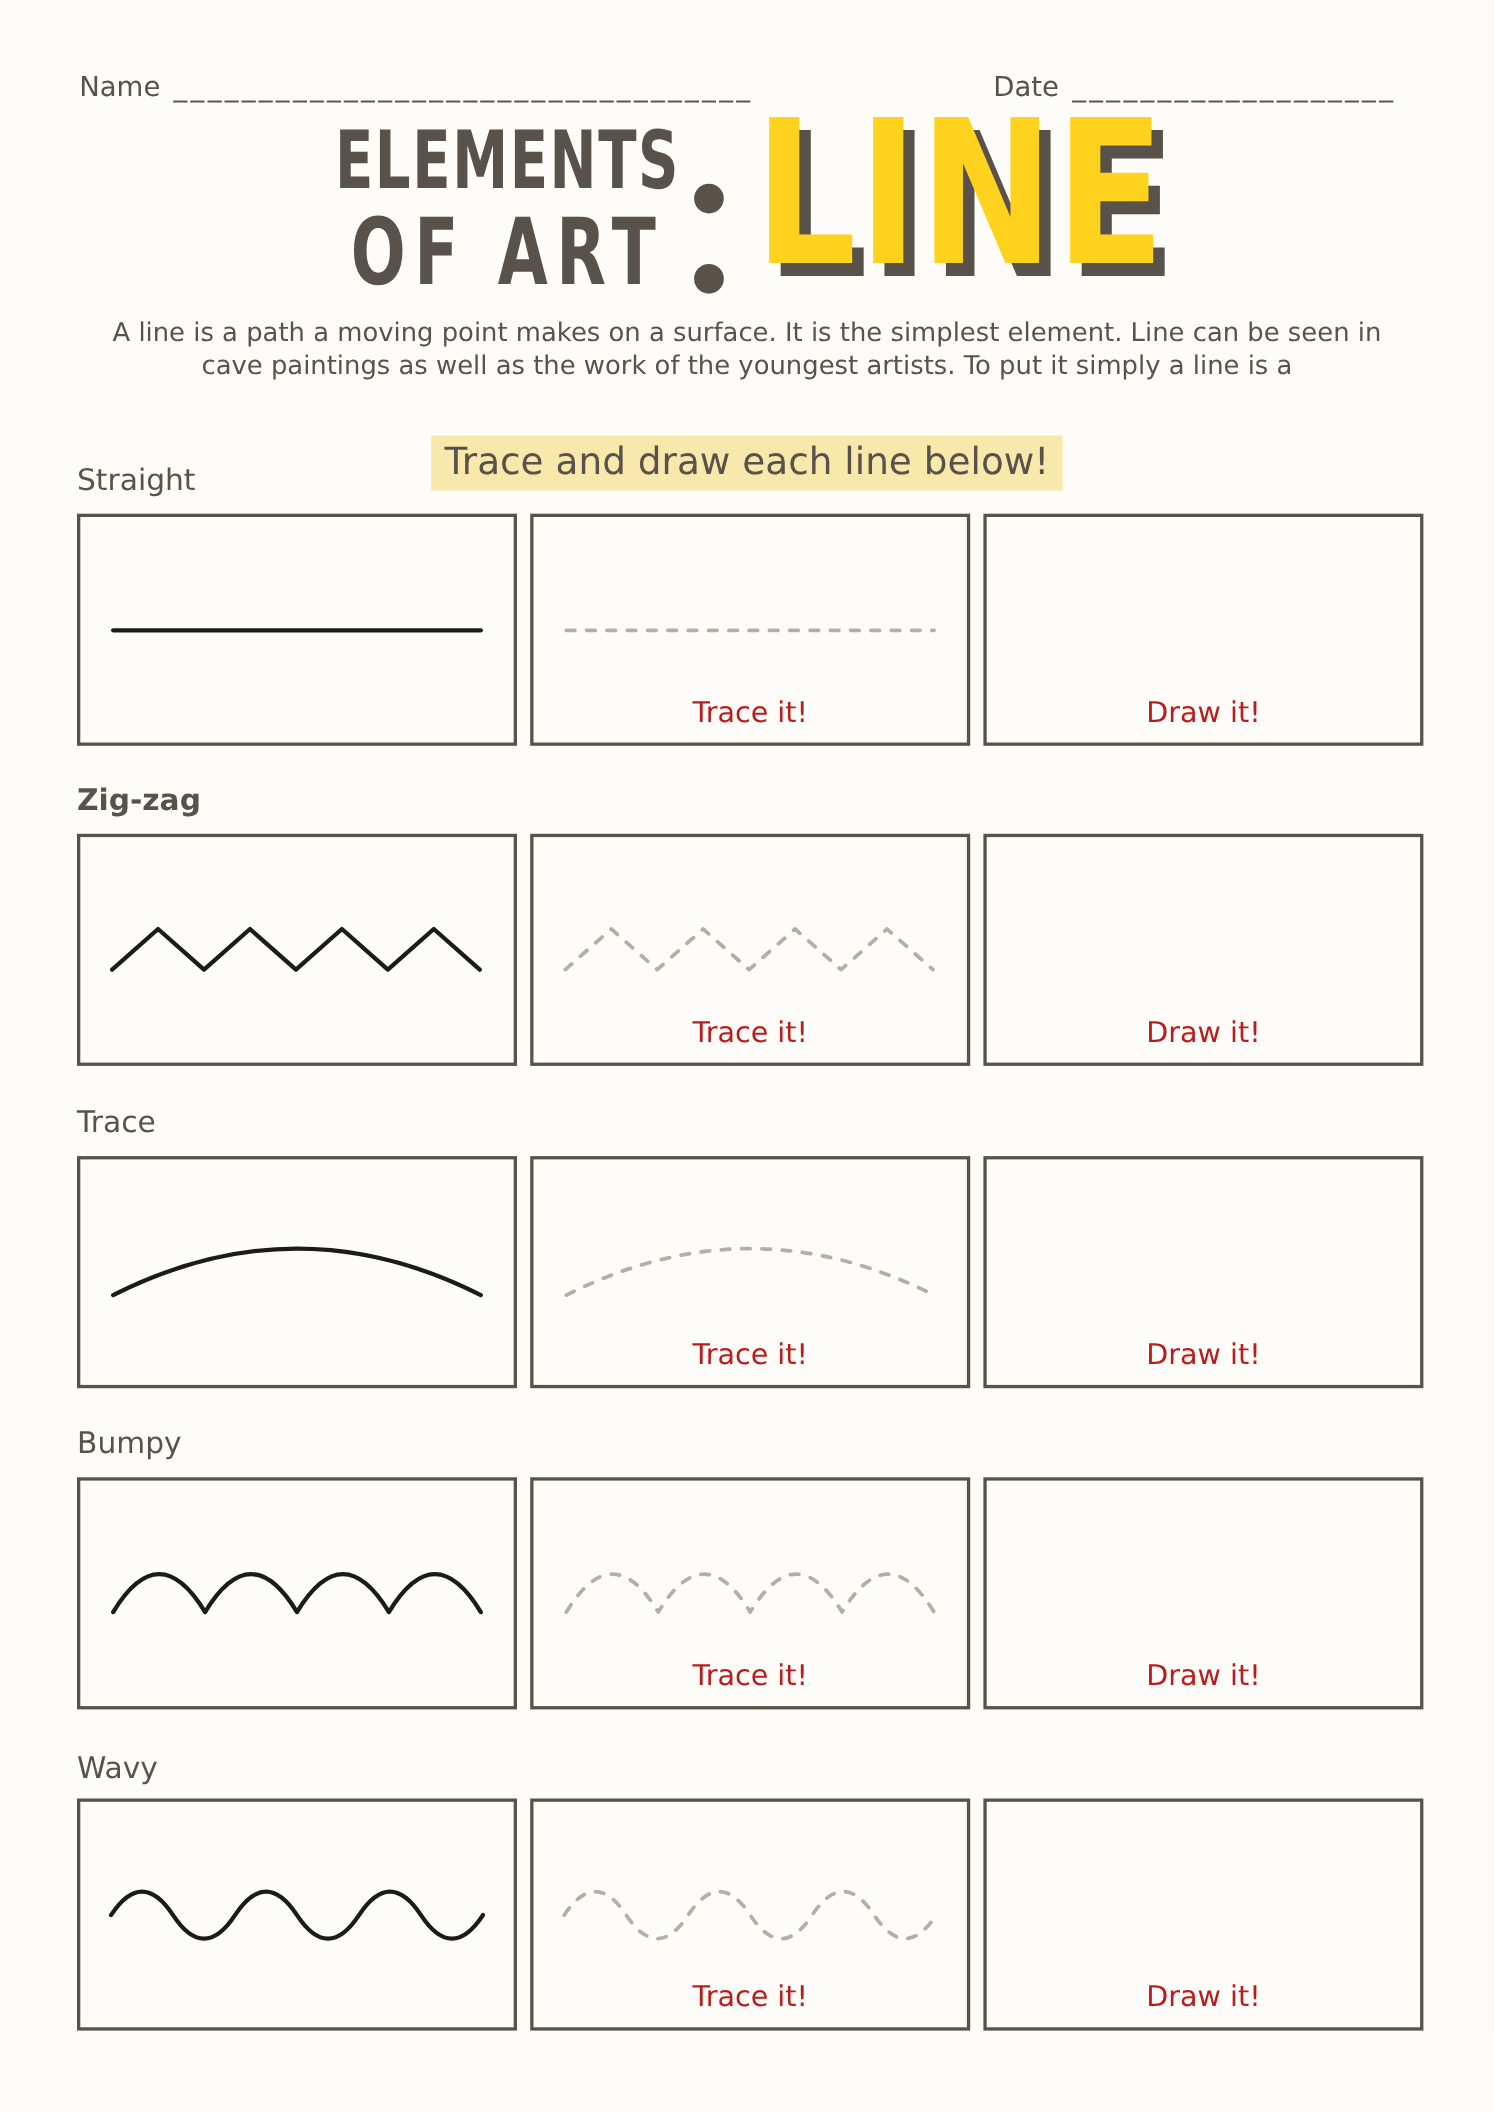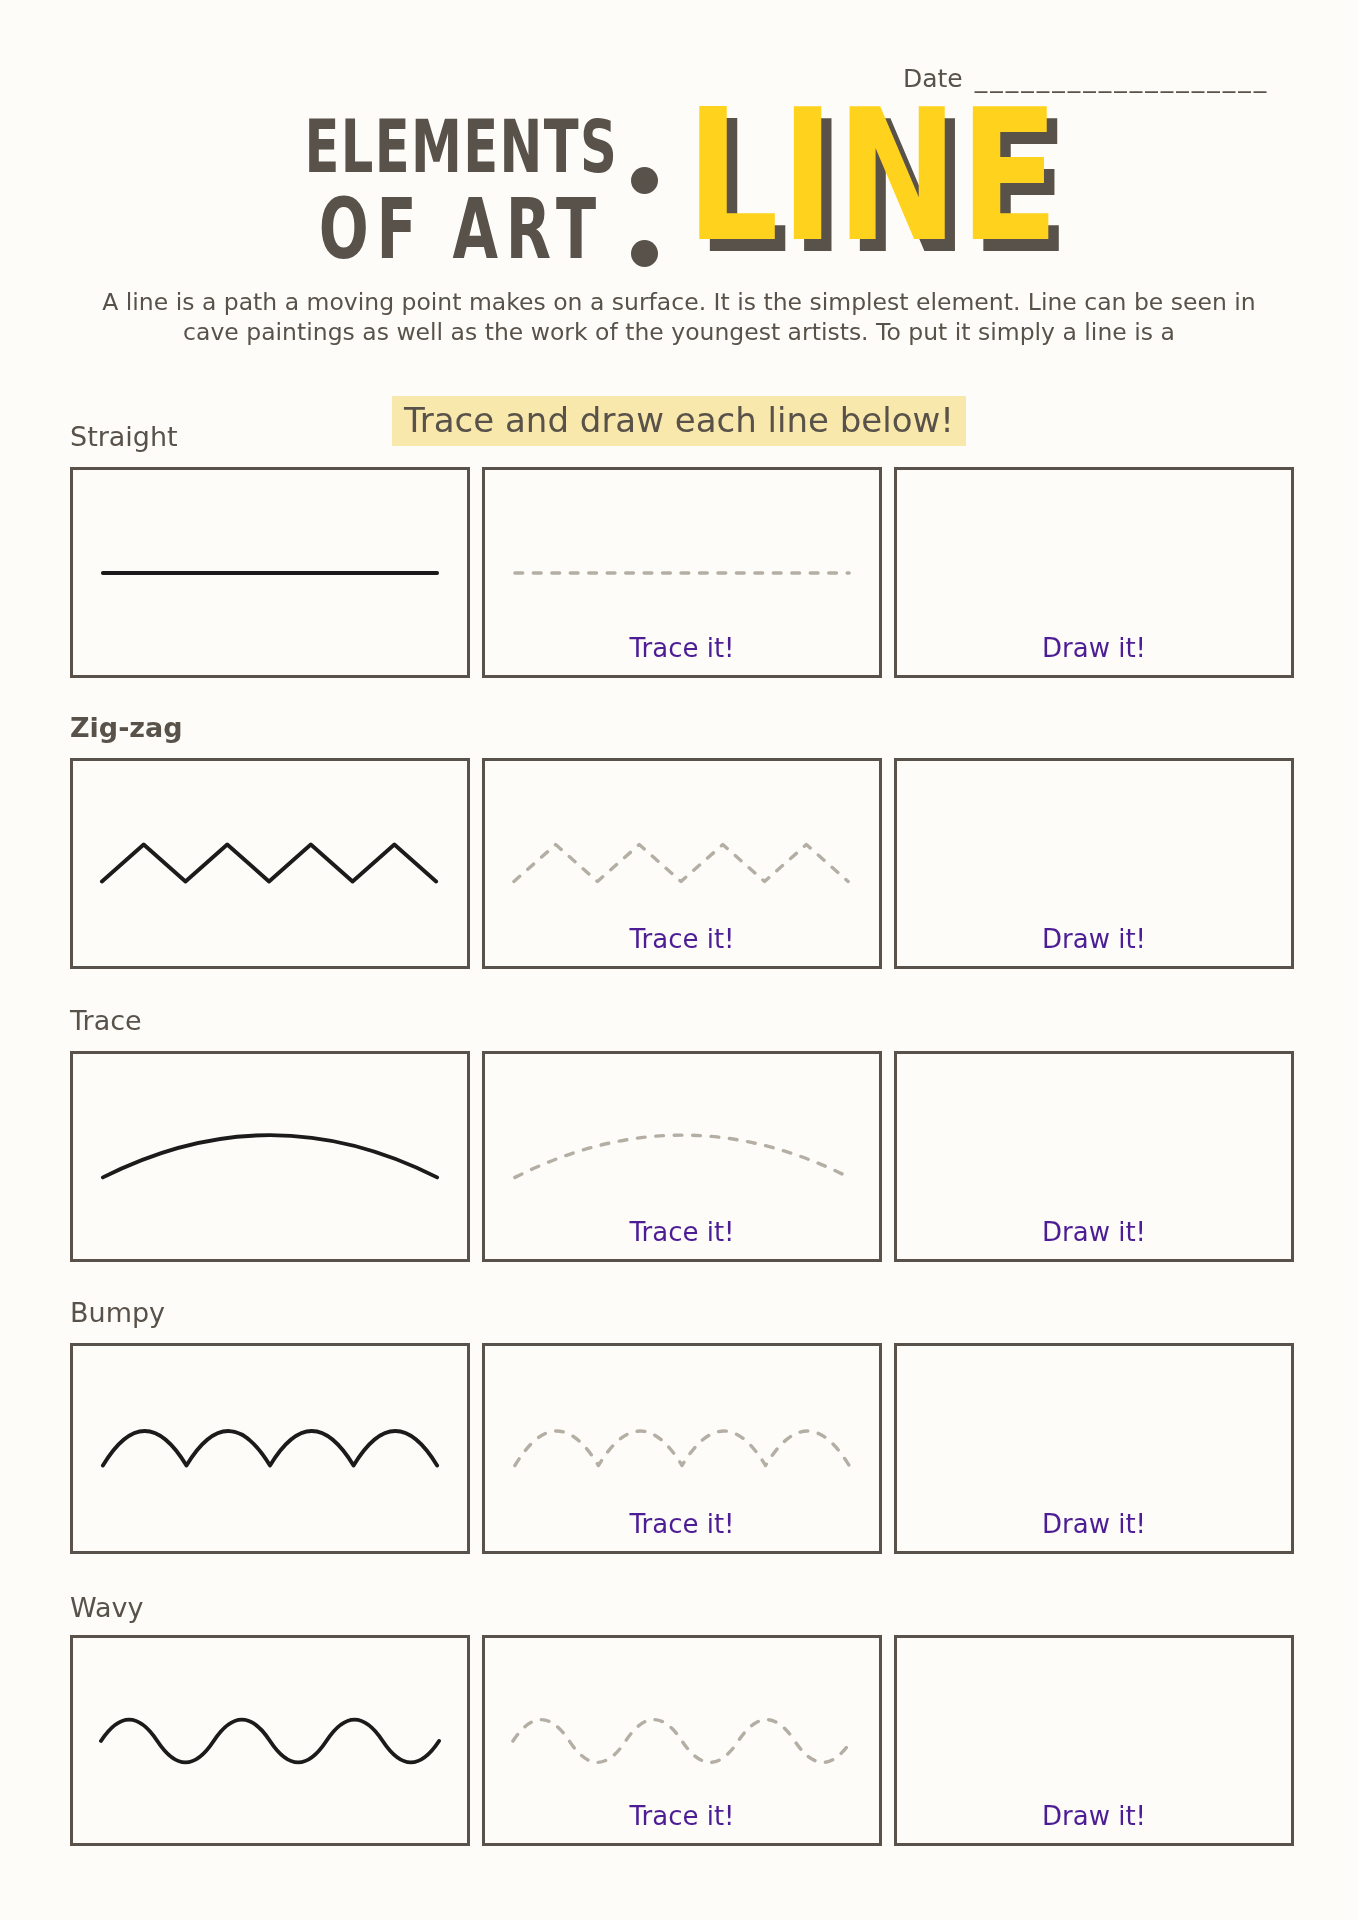--- a/index.html
+++ b/index.html
@@ -37,30 +37,33 @@
   
   .instruction { position:absolute; left:0; top:400px; width:1358px; text-align:center; }
   .instruction span { background:#f9e8ab; font-size:34px; padding:4px 12px 6px; }
   
   .row-label { position:absolute; left:70px; font-size:27px; }
   .box {
     position:absolute; width:400px; height:211px; box-sizing:border-box;
     border:3px solid #59524a; background:#fdfcf8;
   }
   .box svg { position:absolute; left:0; top:0; width:100%; height:100%; display:block; }
-  .box-cap { position:absolute; left:0; right:0; bottom:12px; text-align:center; font-size:26px; color:#4c1d95; }
+  .box-cap { position:absolute; left:0; right:0; bottom:12px; text-align:center; font-size:26px; color:#b91c1c; }
   .c1 { left:70px; } .c2 { left:482px; } .c3 { left:894px; }
   .r0 { top:467px; } .r1 { top:758px; } .r2 { top:1051px; } .r3 { top:1343px; } .r4 { top:1635px; }
   .l0 { top:421px; } .l1 { top:712px;font-weight:bold; } .l2 { top:1005px; } .l3 { top:1297px; } .l4 { top:1592px; }
 </style>
 </head>
 <body>
 
 <div class="page">
 
+  <div class="hdr hdr-name">
+    <span>Name</span><span class="blank">__________________________________</span>
+  </div>
   <div class="hdr hdr-date">
     <span>Date</span><span class="blank">___________________</span>
   </div>
 
   <div class="title-wrap">
     <div class="title-stack">
       <div class="t1">ELEMENTS</div>
       <div class="t2">OF ART</div>
     </div>
     <div class="colon-dot dot-1"></div>

